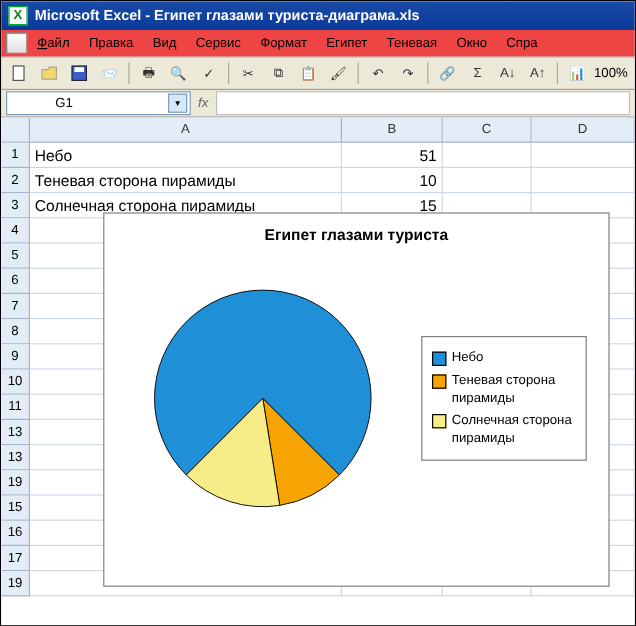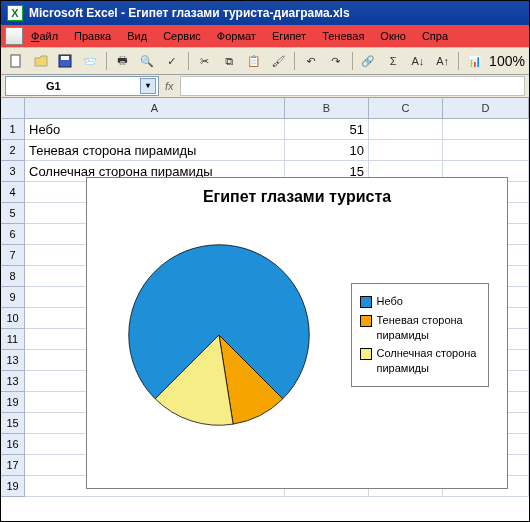--- a/index.html
+++ b/index.html
@@ -7,34 +7,34 @@
   .titlebar{background:linear-gradient(#1a4aa8,#0b3a9a);color:#fff;font-weight:bold;padding:4px 6px;font-size:12px;display:flex;align-items:center;gap:6px}
   .excel-ico{width:14px;height:14px;background:#fff;color:#1a7a1a;font-weight:bold;font-size:11px;line-height:14px;text-align:center;border:1px solid #0a3;}
   .menubar{background:#ef4444;border-bottom:1px solid #c0c0c0;padding:2px 0;display:flex;align-items:center}
   .menubar .mitem{padding:2px 8px;cursor:default}
   .menubar .mitem u{text-decoration:underline}
   .doc-ico{width:16px;height:16px;margin-left:4px;background:linear-gradient(#fff,#e0e0e0);border:1px solid #888;display:inline-block}
   .toolbar{background:#ece9d8;border-bottom:1px solid #a0a0a0;padding:2px 4px;display:flex;align-items:center;gap:3px;flex-wrap:nowrap;overflow:hidden}
   .tbtn{width:20px;height:20px;border:1px solid transparent;display:flex;align-items:center;justify-content:center;font-size:11px;color:#333;cursor:default}
   .tsep{width:0;height:18px;border-left:1px solid #aca899;margin:0 2px}
   .tbtn svg{width:14px;height:14px}
-  .zoom{font-size:14px;white-space:nowrap}
+  .zoom{font-size:11px;white-space:nowrap}
   .namebox-row{background:#ece9d8;border-bottom:1px solid #a0a0a0;display:flex;align-items:center;height:22px}
-  .namebox{width:110px;height:18px;margin-left:4px;background:#fff;border:1px solid #7f9db9;display:flex;align-items:center;justify-content:space-between;padding:0 2px 0 40px;font-weight:bold}
+  .namebox{width:110px;height:18px;margin-left:4px;background:#fff;border:1px solid #7f9db9;display:flex;align-items:center;justify-content:space-between;padding:0 2px 0 40px;font-weight:normal}
   .namebox .dd{width:14px;height:14px;border:1px solid #7f9db9;background:#d6e7f7;font-size:8px;line-height:13px;text-align:center}
   .fx{font-style:italic;color:#666;margin:16px 6px}
   .formula{flex:1;height:18px;border:1px solid #c0c0c0;background:#fff;margin-right:4px}
   .sheet{display:flex;flex:1;background:#fff;overflow:hidden}
   .cols{display:grid;grid-template-columns:24px 260px 84px 74px 86px;grid-auto-rows:21px}
   .hd{background:#e4ecf7;border-right:1px solid #aab3c5;border-bottom:1px solid #aab3c5;display:flex;align-items:center;justify-content:center;color:#333;font-weight:normal}
   .rowh{background:#e4ecf7;border-right:1px solid #aab3c5;border-bottom:1px solid #aab3c5;display:flex;align-items:center;justify-content:center}
   .cell{border-right:1px solid #d0d7e5;border-bottom:1px solid #d0d7e5;display:flex;align-items:center;padding:0 4px;font-size:13px;font-family:Arial}
   .right{justify-content:flex-end}
   .chart{position:absolute;left:24px;top:4px;width:420px;height:310px;border:1px solid #808080;background:#fff}
-  .chart-title{text-align:center;font-weight:bold;font-size:16px;margin:10px 0 4px}
+  .chart-title{text-align:center;font-weight:bold;font-size:13px;margin:10px 0 4px}
   .chart-body{display:flex;align-items:center;justify-content:space-around;height:250px}
   .pie{width:190px;height:190px;position:relative;margin-left:18px}
   .pie svg{width:100%;height:100%}
   .legend{border:1px solid #808080;padding:6px 8px;width:120px;font-size:11px;line-height:1.35}
   .lg{display:flex;align-items:flex-start;gap:5px;margin:4px 0}
   .sw{width:10px;height:10px;flex:0 0 10px;margin-top:2px;border:1px solid #000}
 </style>
 </head>
 <body>
 

